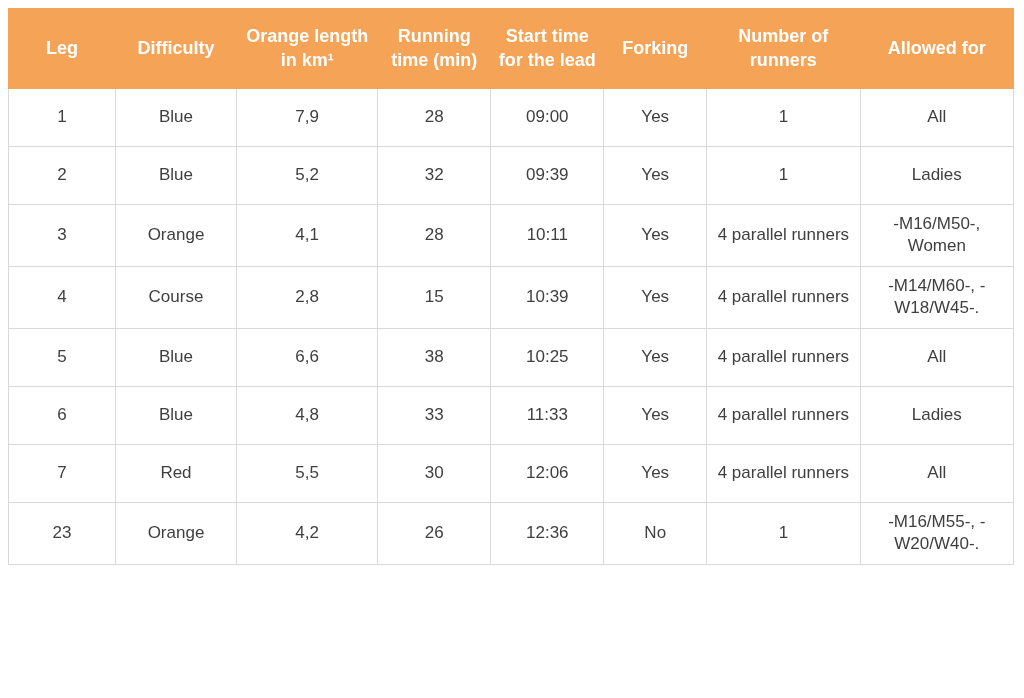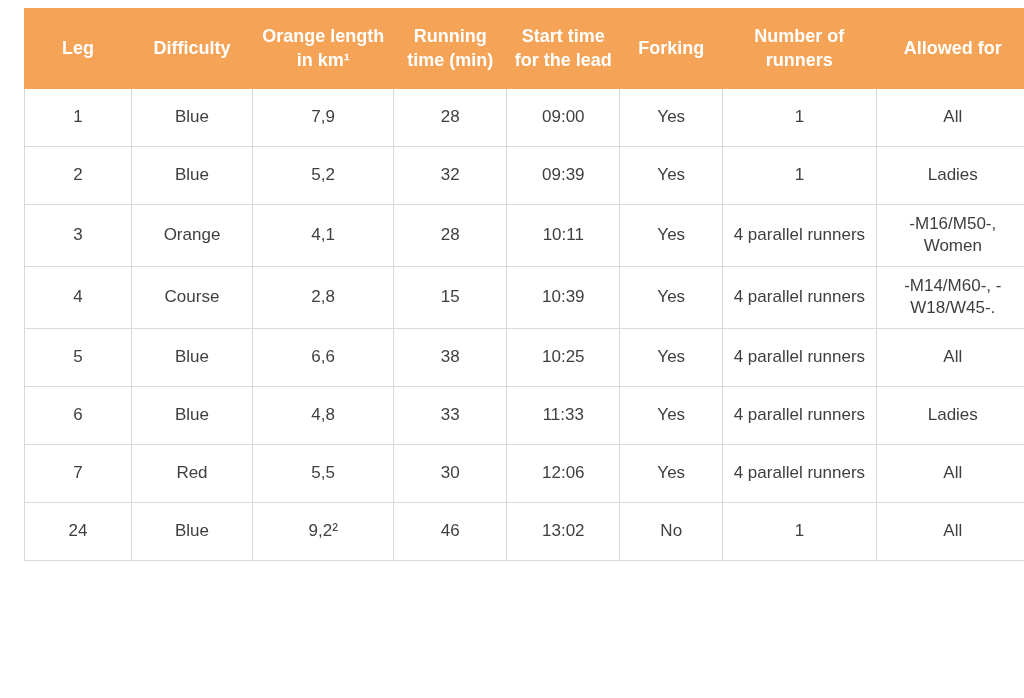--- a/index.html
+++ b/index.html
@@ -10,21 +10,21 @@
   body {
     width: 1024px;
     height: 698px;
     font-family: "Liberation Sans", sans-serif;
     overflow: hidden;
   }
   .table-wrap {
     width: 1024px;
     height: 698px;
     box-sizing: border-box;
-    padding: 8px 10px 8px 24px;
+    padding: 8px 10px 8px 8px;
     background: #ffffff;
   }
   table.legs {
     width: 1006px;
     border-collapse: collapse;
     table-layout: fixed;
   }
   table.legs col.c0 { width: 106px; }
   table.legs col.c1 { width: 120px; }
   table.legs col.c2 { width: 140px; }
@@ -155,24 +155,24 @@
         <td>7</td>
         <td>Red</td>
         <td>5,5</td>
         <td>30</td>
         <td>12:06</td>
         <td>Yes</td>
         <td class="multi">4 parallel runners</td>
         <td class="multi">All</td>
       </tr>
       <tr>
-        <td>24</td>
-        <td>Blue</td>
-        <td>9,2²</td>
-        <td>46</td>
-        <td>13:02</td>
+        <td>23</td>
+        <td>Orange</td>
+        <td>4,2</td>
+        <td>26</td>
+        <td>12:36</td>
         <td>No</td>
         <td class="multi">1</td>
-        <td class="multi">All</td>
+        <td class="multi">-M16/M55-, -W20/W40-.</td>
       </tr>
     </tbody>
   </table>
 </div>
 
 </body></html>

